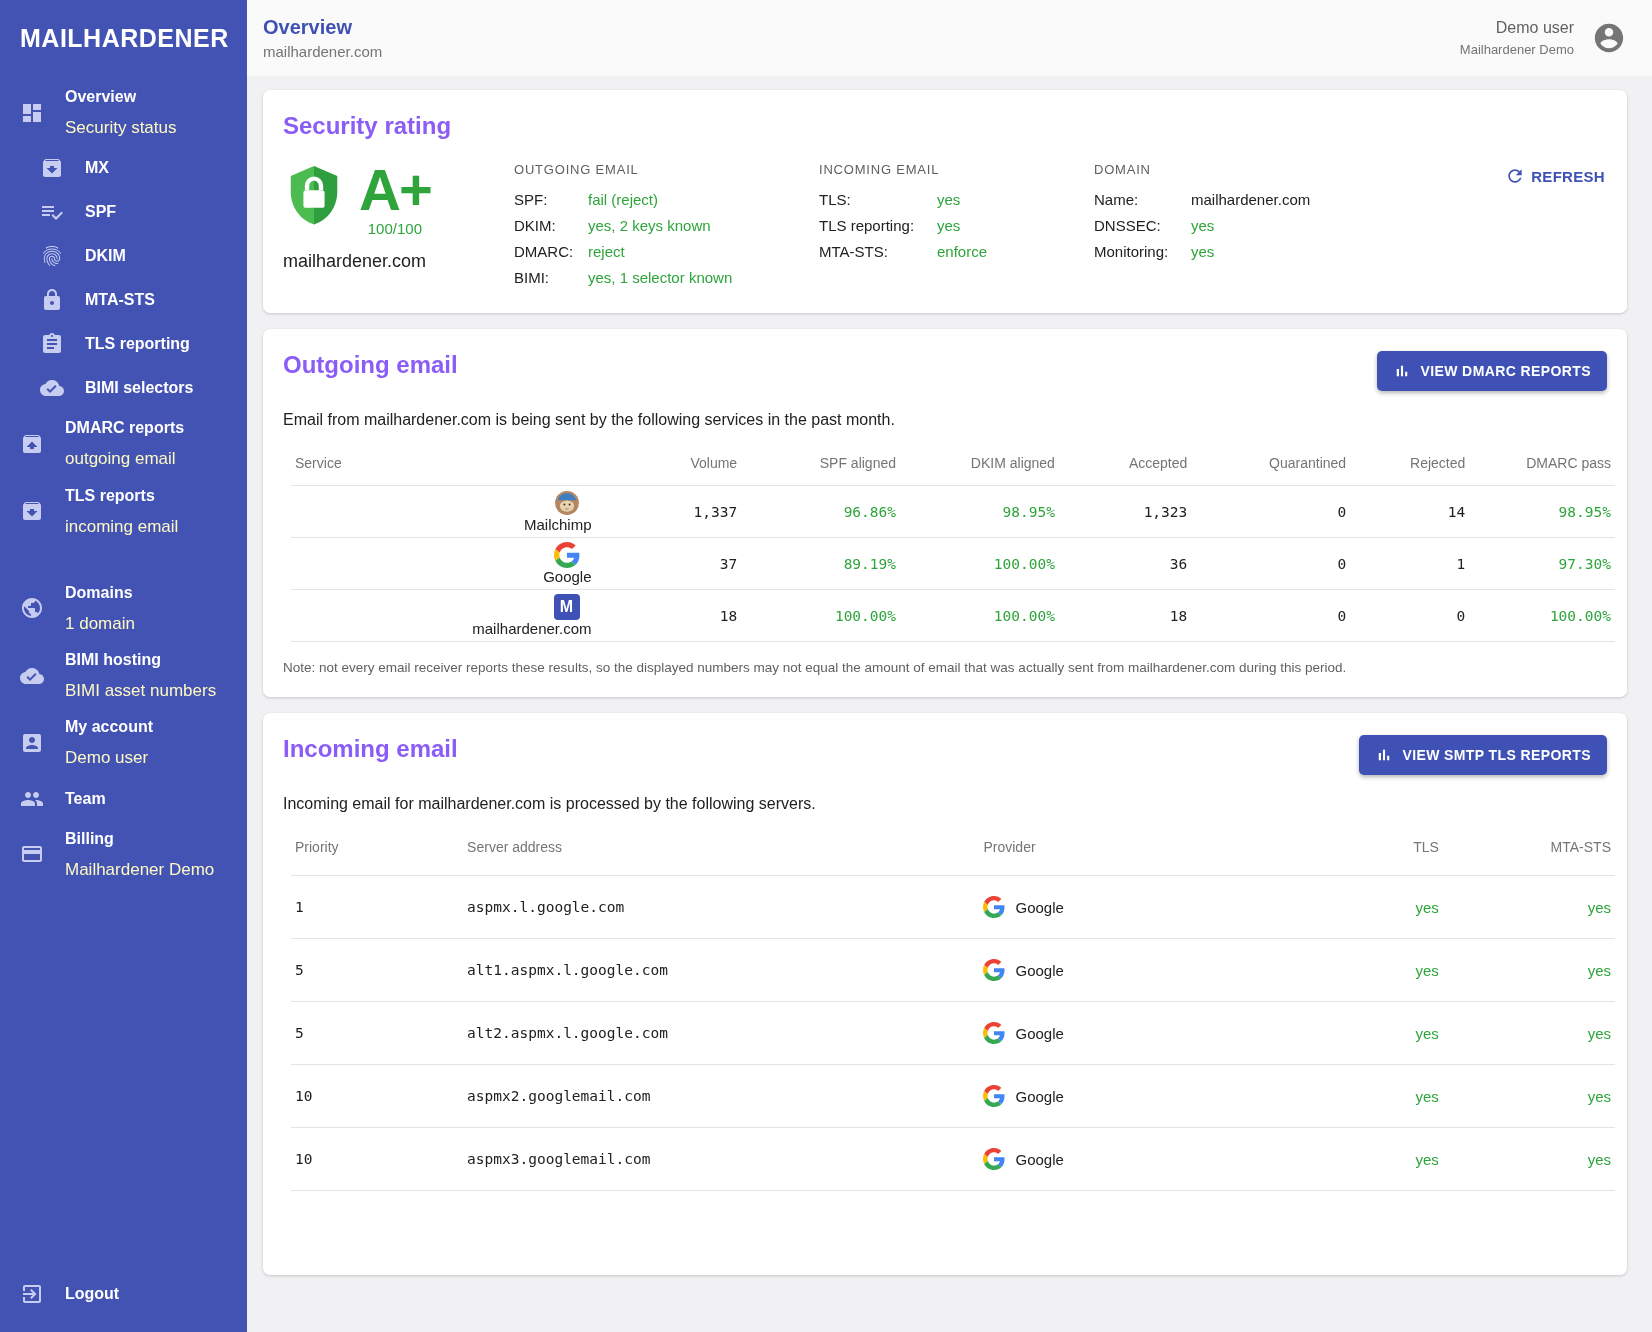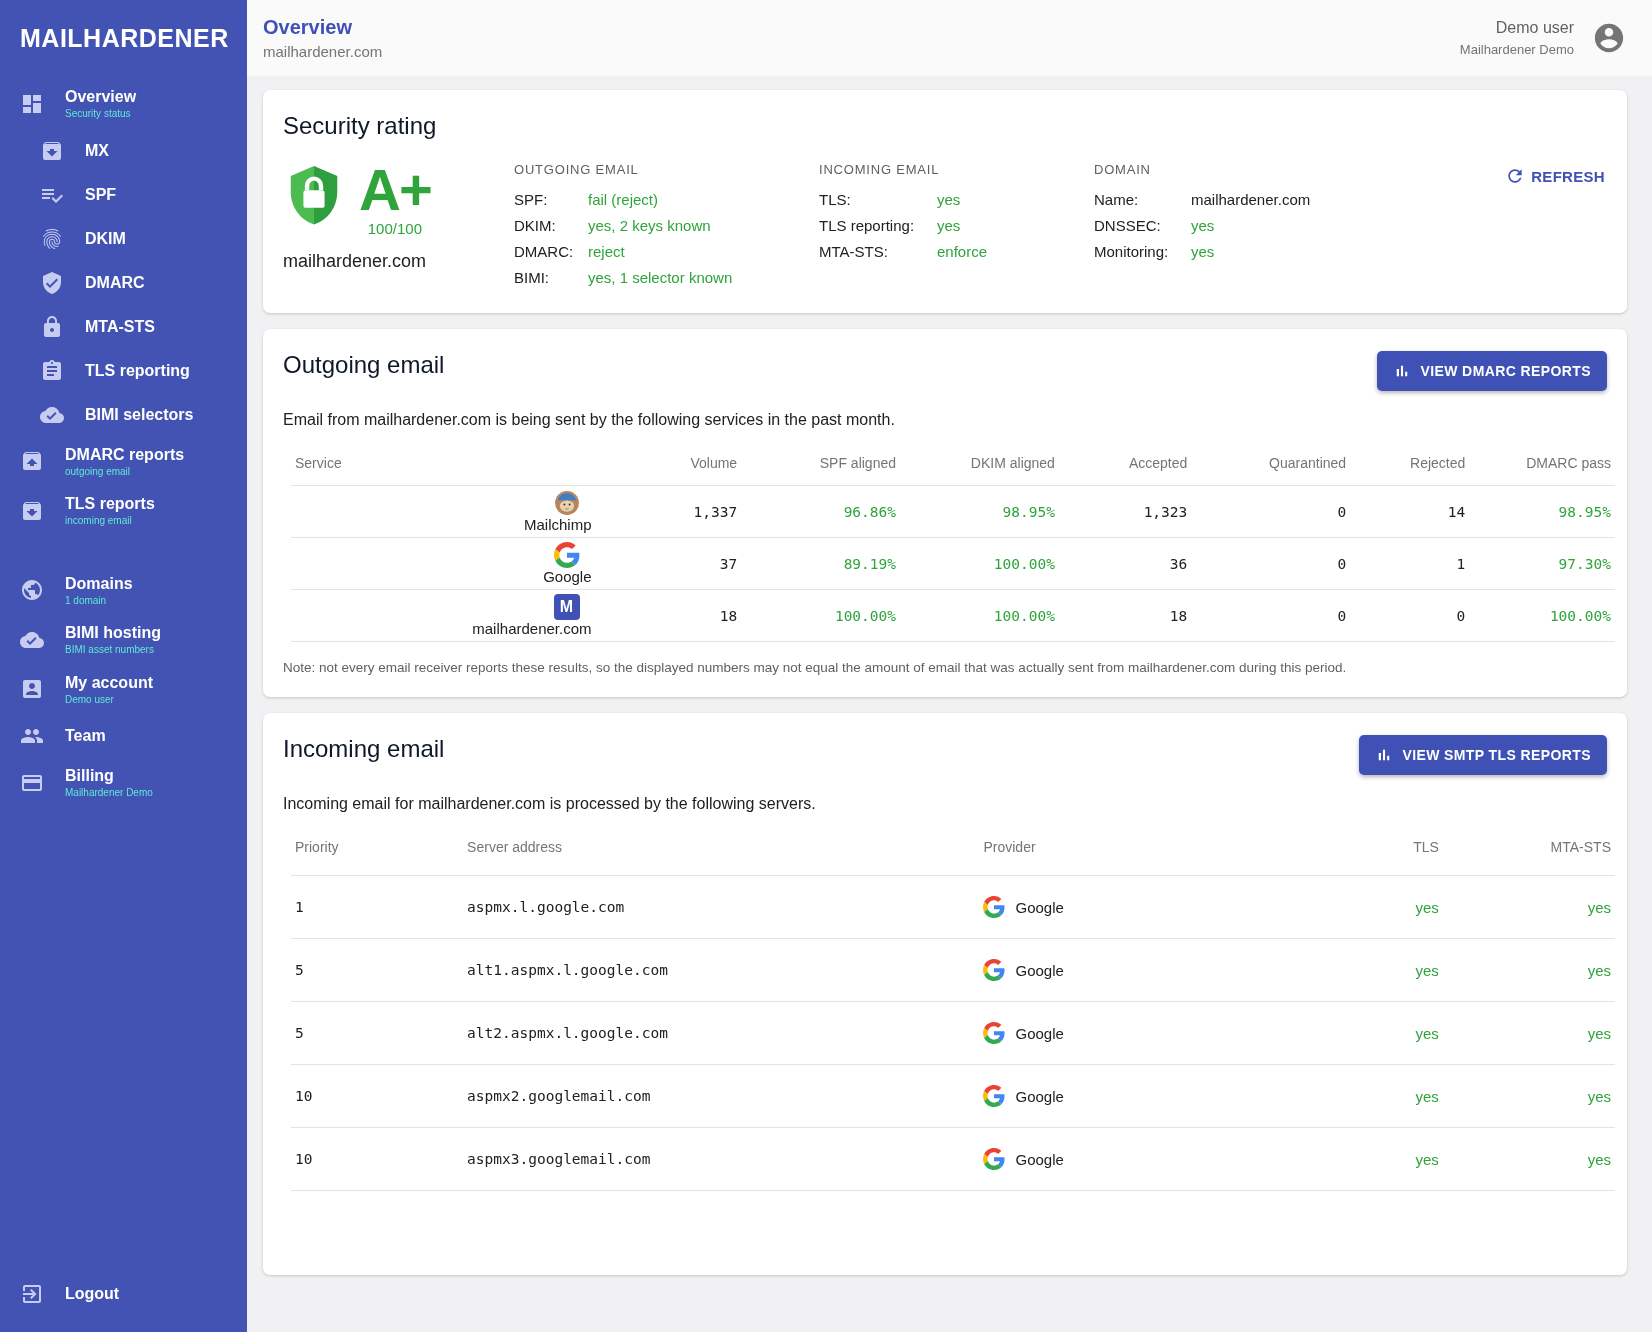--- a/index.html
+++ b/index.html
@@ -11,37 +11,37 @@
   .logo { font-size:25px; font-weight:bold; letter-spacing:.5px; padding:24px 10px 26px 20px; white-space:nowrap; }
   .nav { flex:1; display:flex; flex-direction:column; }
   .nav-item { display:flex; align-items:center; padding:10px 8px 10px 20px; cursor:pointer; }
   .nav-item.sub { padding-left:40px; }
   .nav-item.twoline { padding-top:8px; padding-bottom:8px; }
   .nav-item.gap { margin-top:30px; }
   .nav-icon { width:24px; height:24px; margin-right:21px; flex:0 0 24px; display:flex; align-items:center; justify-content:center; }
   .nav-icon svg { width:24px; height:24px; fill:#c7cdf0; }
   .nav-text { display:flex; flex-direction:column; line-height:1.25; }
   .nav-label { font-size:16px; font-weight:bold; color:#ffffff; }
-  .nav-sub { font-size:10px; color:#5eead4; margin-top:1px; }
+  .nav-sub { font-size:17px; color:#fef9c3; margin-top:10px; }
   .logout-item { padding:16px 12px 26px 20px; }
 
   
   .main { flex:1; display:flex; flex-direction:column; height:100%; }
   .topbar { height:76px; background:#fafafa; display:flex; align-items:center; justify-content:space-between; padding:0 26px 0 16px; }
   .page-title { color:#3f51b5; font-size:20px; font-weight:bold; margin-bottom:4px; }
   .page-subtitle { color:#757575; font-size:15px; }
   .tb-right { display:flex; align-items:center; }
   .user-texts { text-align:right; margin-right:18px; line-height:1.5; }
   .user-name { font-size:16px; color:#616161; }
   .user-org { font-size:13px; color:#757575; }
   .avatar svg { width:34px; height:34px; fill:#757575; display:block; }
 
   .content { flex:1; padding:14px 25px 0 16px; background:#f1f1f3; overflow:hidden; }
   .card { background:#fff; border-radius:7px; box-shadow:0 1px 3px rgba(0,0,0,.18); padding:22px 20px; margin-bottom:16px; }
-  .card-title { font-size:24px; font-weight:400; color:#0f172a; }
+  .card-title { font-size:24px; font-weight:700; color:#8b5cf6; }
 
   
   .sec-body { display:flex; margin-top:22px; align-items:flex-start; }
   .rating-block { min-width:231px; }
   .rating-top { display:flex; align-items:flex-start; }
   .shield { width:62px; height:70px; }
   .grade-wrap { margin-left:14px; text-align:center; }
   .grade { font-size:58px; line-height:56px; font-weight:bold; color:#2ea43b; letter-spacing:-2px; }
   .score { font-size:15px; color:#2ea43b; margin-top:2px; }
   .rating-domain { font-size:18px; color:#212121; margin-top:14px; }
@@ -206,30 +206,20 @@
             <use href="#i-fingerprint"></use>
           </svg>
         </span>
       <span class="nav-text">
           <span class="nav-label">DKIM</span>
         </span>
     </div>
     <div class="nav-item sub">
       <span class="nav-icon">
           <svg viewBox="0 0 24 24">
-            <use href="#i-shieldcheck"></use>
-          </svg>
-        </span>
-      <span class="nav-text">
-          <span class="nav-label">DMARC</span>
-        </span>
-    </div>
-    <div class="nav-item sub">
-      <span class="nav-icon">
-          <svg viewBox="0 0 24 24">
             <use href="#i-lock"></use>
           </svg>
         </span>
       <span class="nav-text">
           <span class="nav-label">MTA-STS</span>
         </span>
     </div>
     <div class="nav-item sub">
       <span class="nav-icon">
           <svg viewBox="0 0 24 24">

